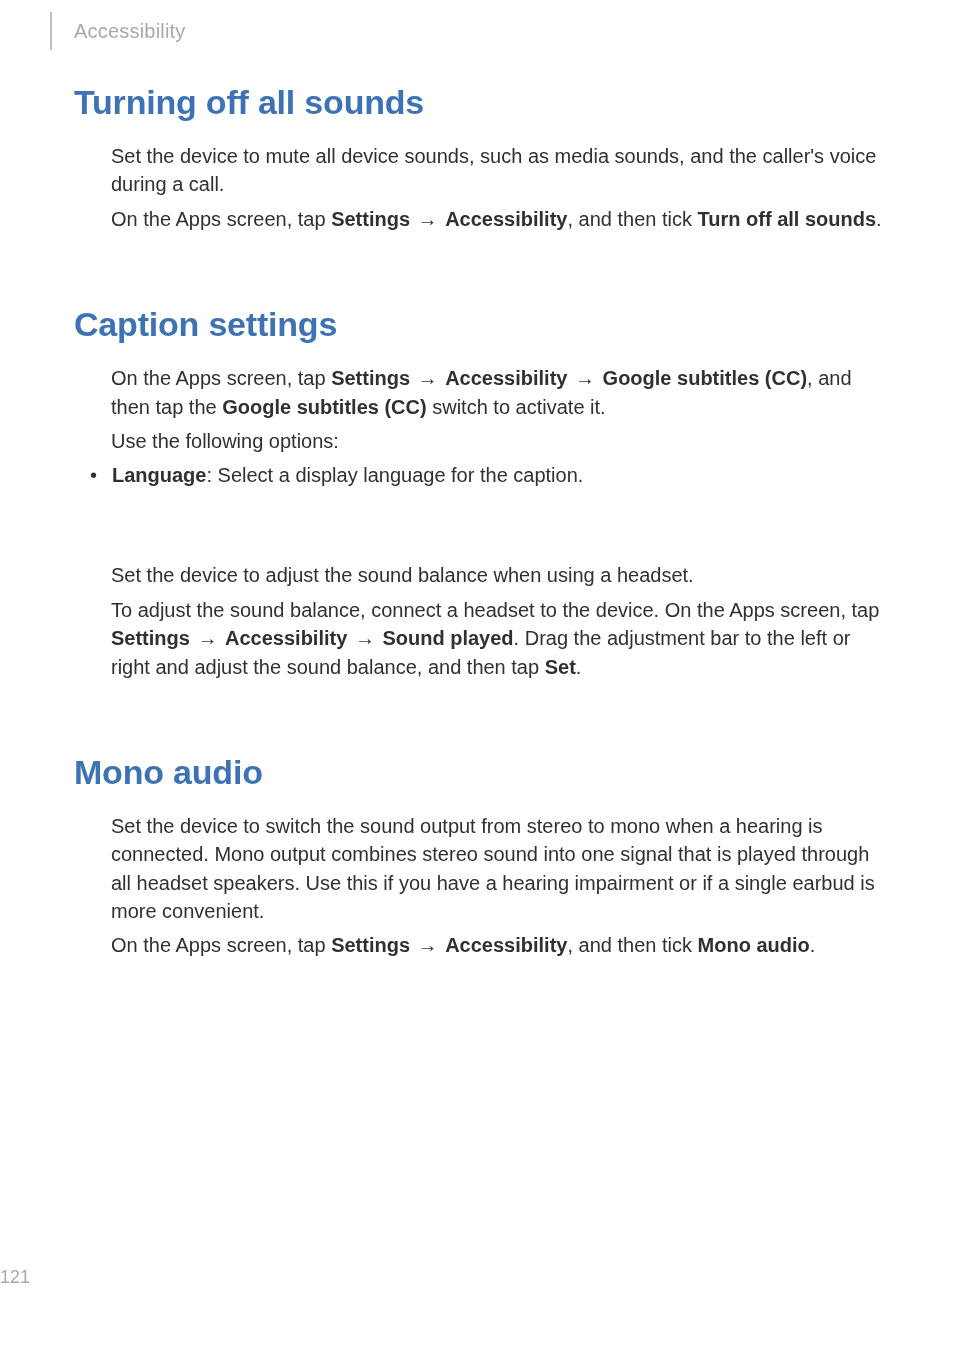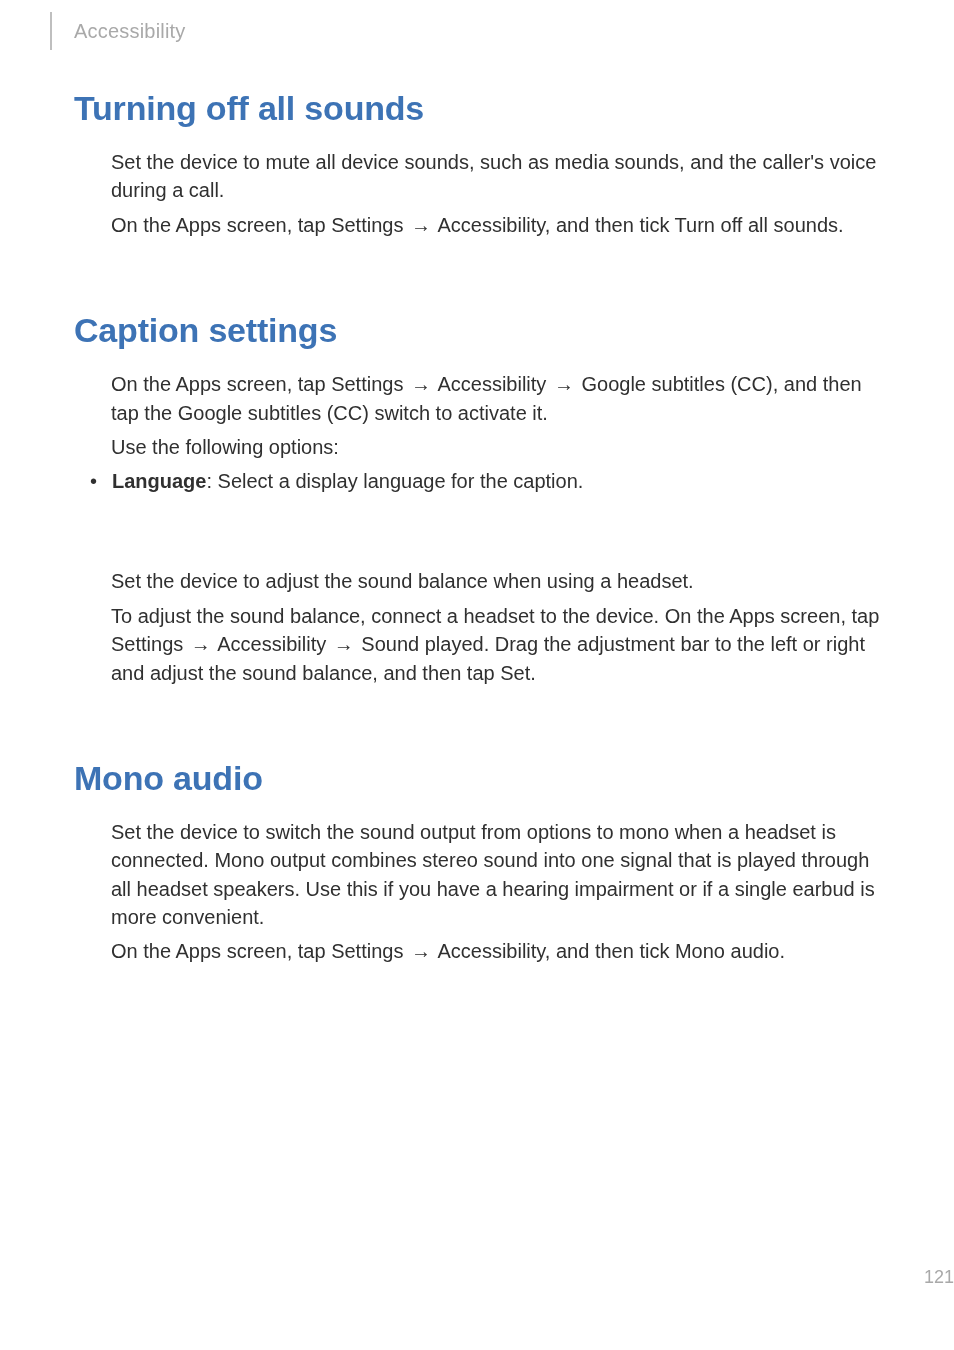--- a/index.html
+++ b/index.html
@@ -30,41 +30,41 @@
       margin-right: 22px;
     }
     .header-text {
       font-size: 20px;
       color: #a9a9a9;
       font-weight: 400;
       letter-spacing: 0.2px;
     }
     .content {
       position: absolute;
-      top: 89px;
+      top: 83px;
       left: 74px;
       width: 810px;
     }
     .section-heading {
       font-size: 34px;
       color: #3d73b5;
       font-weight: 600;
       margin-bottom: 20px;
       letter-spacing: -0.2px;
     }
     .body-text {
       font-size: 20px;
       color: #303030;
       line-height: 1.42;
       margin-bottom: 6px;
       font-weight: 400;
       margin-left: 37px;
     }
     .body-text b {
-      font-weight: 400;
+      font-weight: 700;
     }
     .section-gap {
       height: 66px;
     }
     ul.options {
       list-style: none;
       margin-top: 4px;
       margin-bottom: 0;
     }
     ul.options li {
@@ -81,21 +81,21 @@
       left: 16px;
       top: 0;
       font-size: 20px;
       color: #303030;
     }
     .page-number {
       position: absolute;
       bottom: 62px;
       left: 0;
       width: 954px;
-      text-align: right;
+      text-align: left;
       font-size: 18px;
       color: #a9a9a9;
     }
     .arrow {
       display: inline-block;
       padding: 0 2px;
     }
   </style>
 </head>
 <body>
@@ -127,20 +127,20 @@
   <div class="section-gap"></div>
 
   <div class="body-text">Set the device to adjust the sound balance when using a headset.</div>
   <div class="body-text">
     <span>To adjust the sound balance, connect a headset to the device. On the Apps screen, tap </span><b>Settings</b> <span class="arrow">→</span> <b>Accessibility</b> <span class="arrow">→</span> <b>Sound played</b><span>. Drag the adjustment bar to the left or right and adjust the sound balance, and then tap </span><b>Set</b><span>.</span>
   </div>
 
   <div class="section-gap"></div>
 
   <div class="section-heading">Mono audio</div>
-  <div class="body-text">Set the device to switch the sound output from options to mono when a headset is connected. Mono output combines stereo sound into one signal that is played through all headset speakers. Use this if you have a hearing impairment or if a single earbud is more convenient.</div>
+  <div class="body-text">Set the device to switch the sound output from stereo to mono when a hearing is connected. Mono output combines stereo sound into one signal that is played through all headset speakers. Use this if you have a hearing impairment or if a single earbud is more convenient.</div>
   <div class="body-text">
     <span>On the Apps screen, tap </span><b>Settings</b> <span class="arrow">→</span> <b>Accessibility</b><span>, and then tick </span><b>Mono audio</b><span>.</span>
   </div>
 
 </div>
 
 <div class="page-number">121</div>
 
 </body></html>

